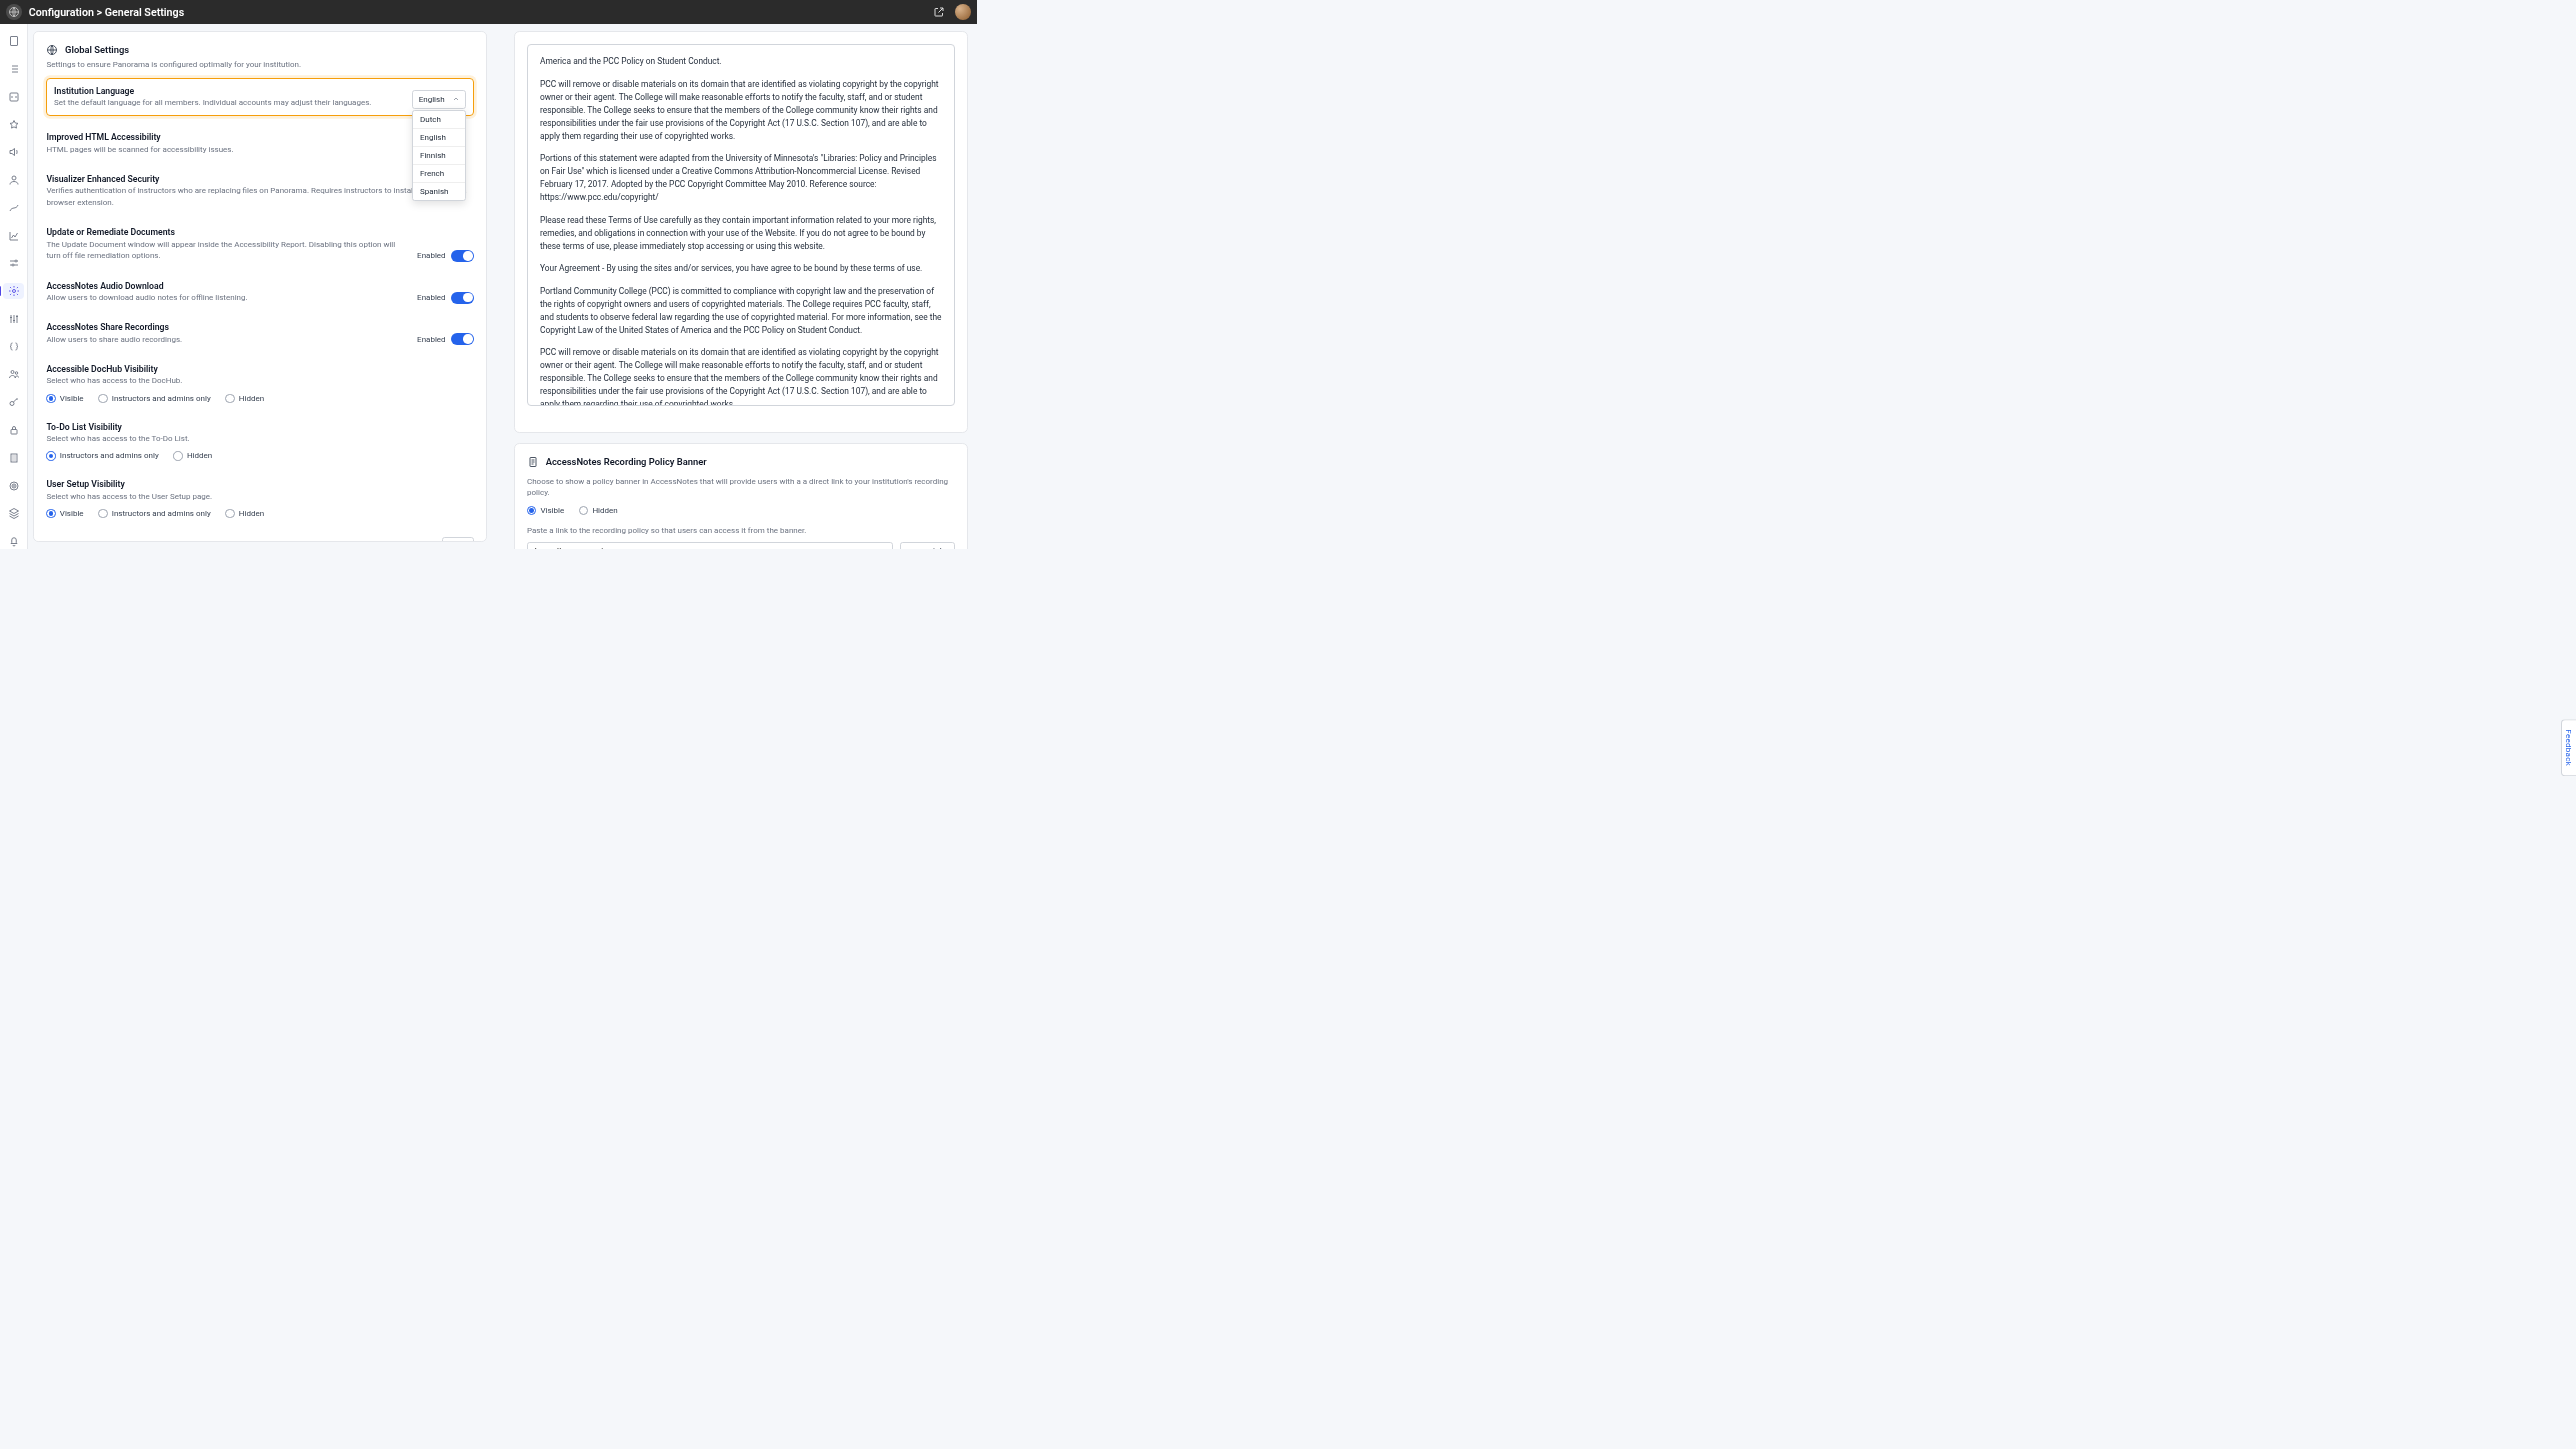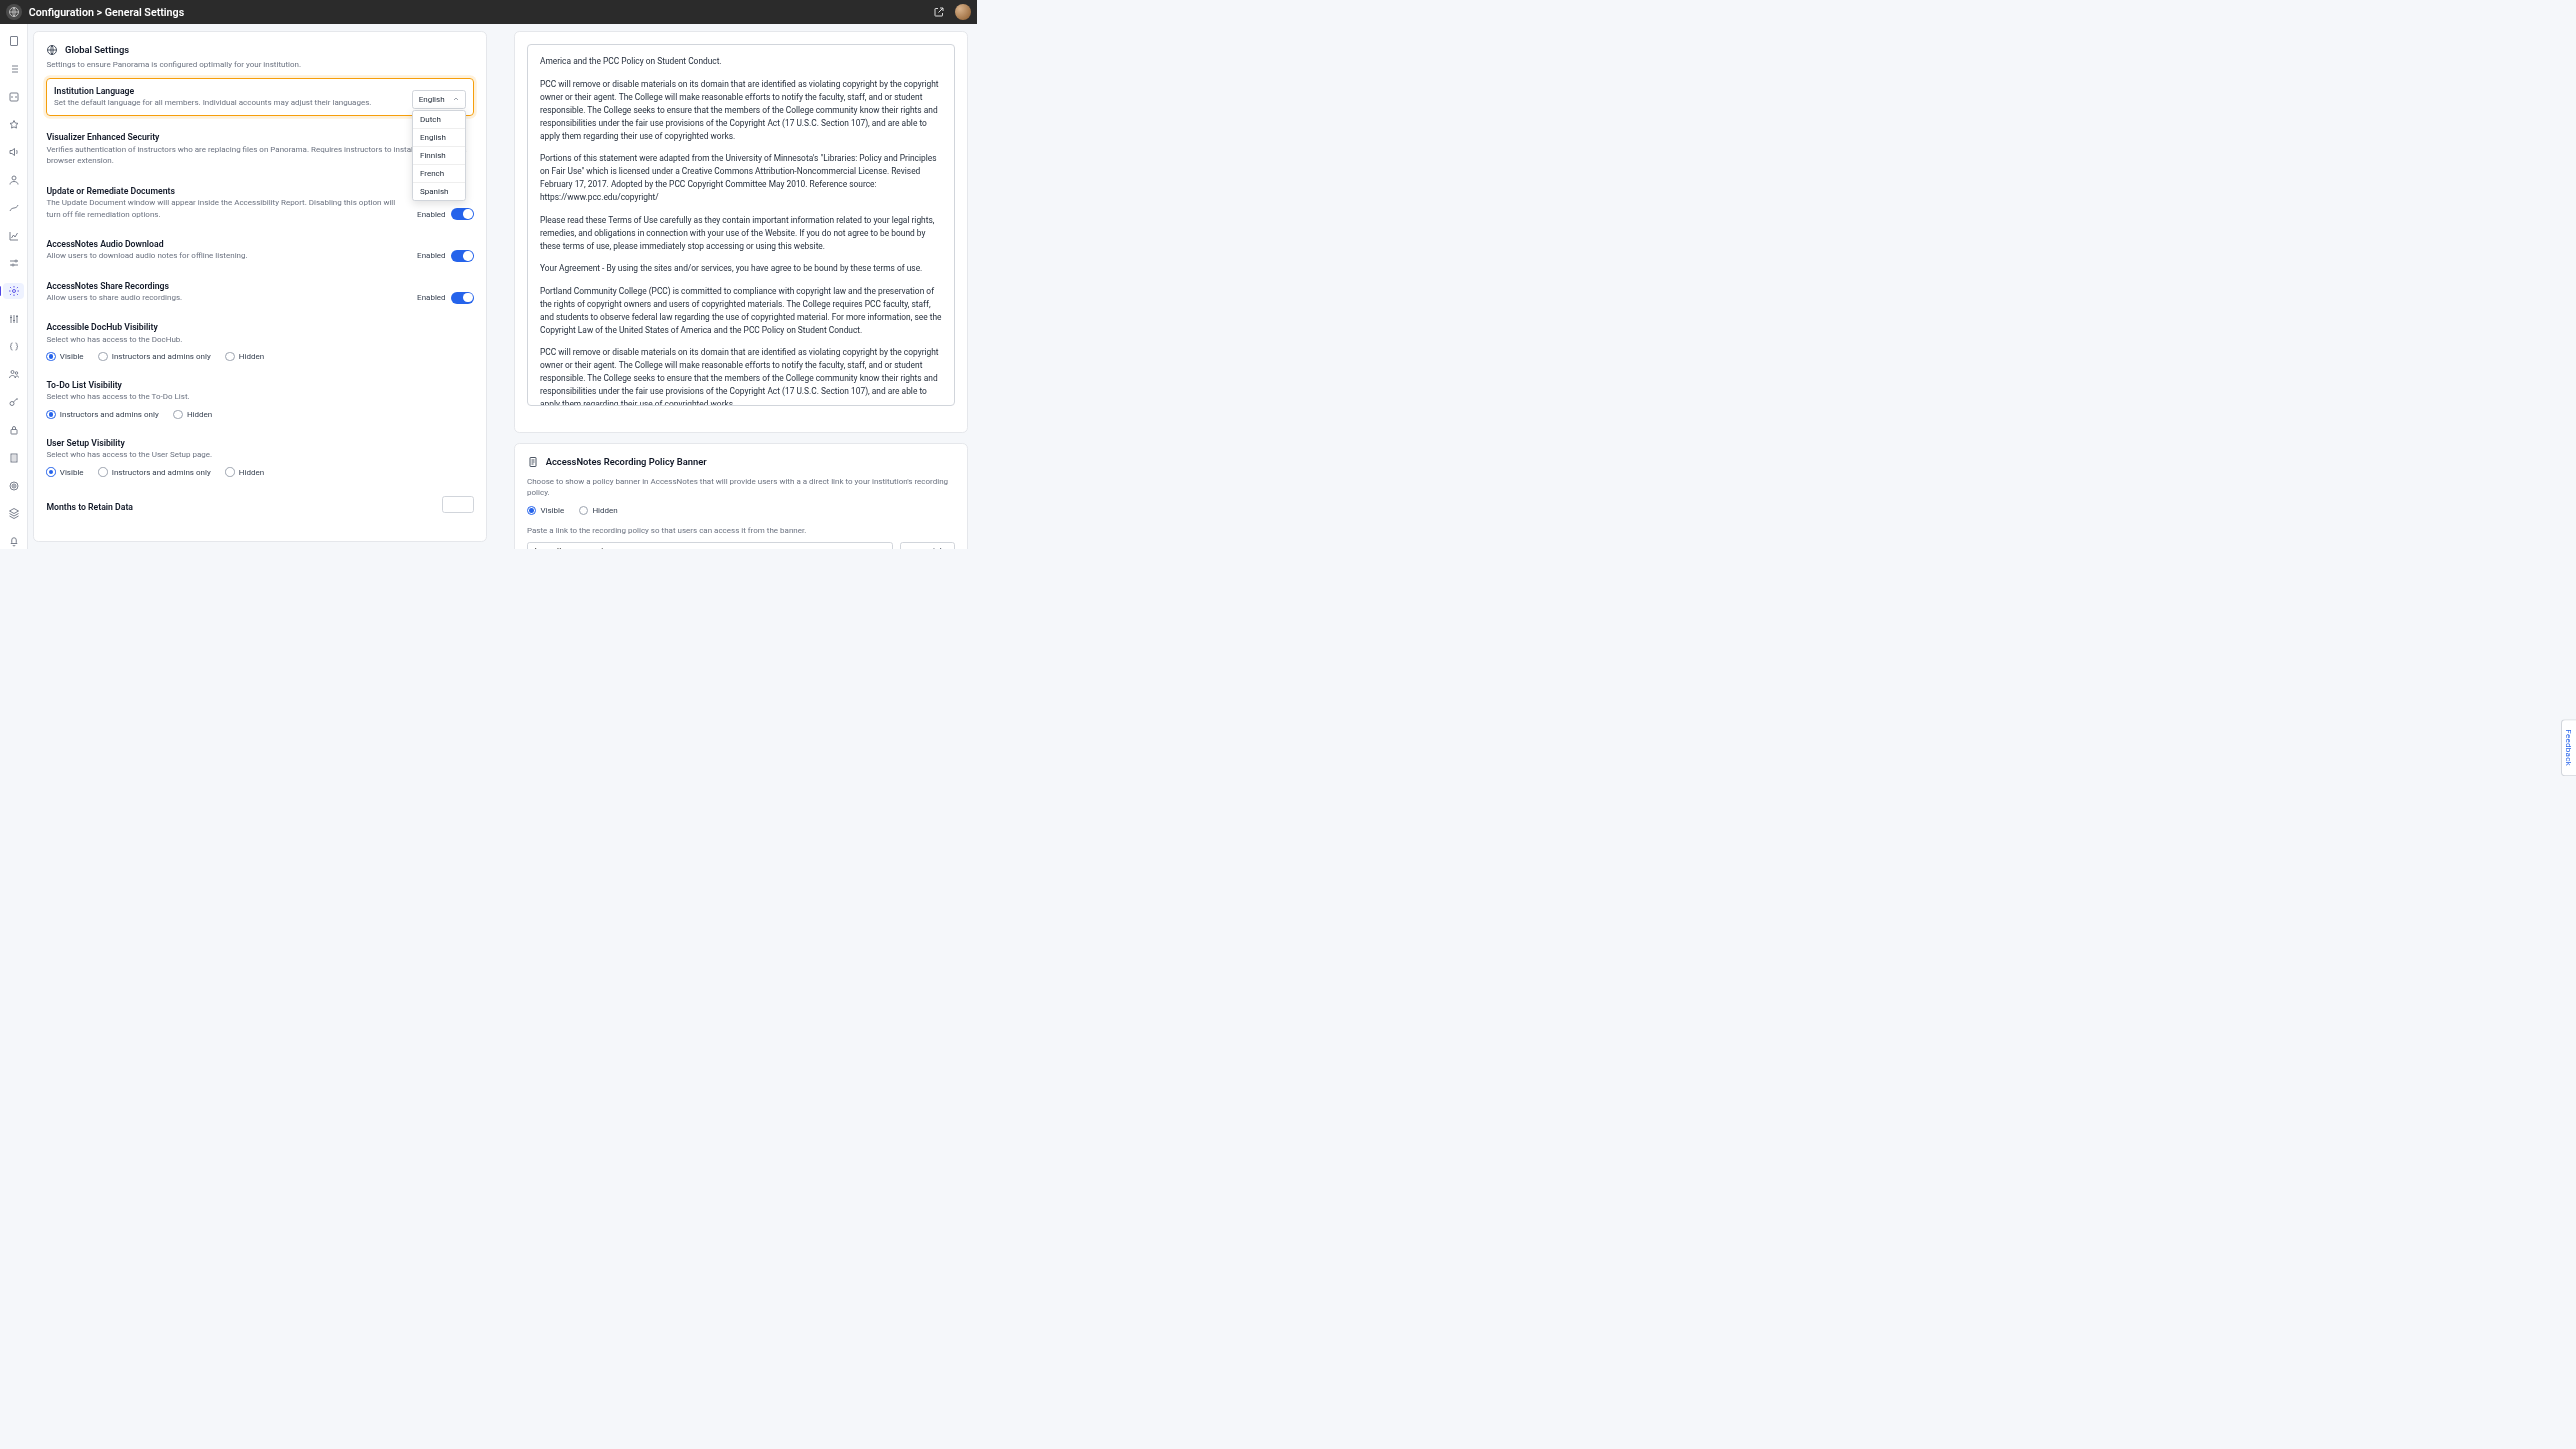--- a/index.html
+++ b/index.html
@@ -224,20 +224,24 @@
                   <div class="opt">Dutch</div>
                   <div class="opt">English</div>
                   <div class="opt">Finnish</div>
                   <div class="opt">French</div>
                   <div class="opt">Spanish</div>
                 </div>
               </div>
             </div>
           </div>
 
+          <div class="setting">
+            <div class="setting-title">Improved HTML Accessibility</div>
+            <div class="setting-desc">HTML pages will be scanned for accessibility issues.</div>
+          </div>
 
           <div class="setting">
             <div class="setting-title">Visualizer Enhanced Security</div>
             <div class="setting-desc">Verifies authentication of instructors who are replacing files on Panorama. Requires instructors to install the Panorama browser extension.</div>
           </div>
 
           <div class="setting">
             <div class="setting-row">
               <div class="setting-body">
                 <div class="setting-title">Update or Remediate Documents</div>
@@ -344,21 +348,21 @@
 
         </div>
       </div>
 
       <div class="col right-col">
         <div class="card">
           <div class="policy-box">
             <p>America and the PCC Policy on Student Conduct.</p>
             <p>PCC will remove or disable materials on its domain that are identified as violating copyright by the copyright owner or their agent. The College will make reasonable efforts to notify the faculty, staff, and or student responsible.  The College seeks to ensure that the members of the College community know their rights and responsibilities under the fair use provisions of the Copyright Act (17 U.S.C. Section 107), and are able to apply them regarding their use of copyrighted works.</p>
             <p>Portions of this statement were adapted from the University of Minnesota's "Libraries: Policy and Principles on Fair Use" which is licensed under a Creative Commons Attribution-Noncommercial License. Revised February 17, 2017. Adopted by the PCC Copyright Committee May 2010.  Reference source: https://www.pcc.edu/copyright/</p>
-            <p>Please read these Terms of Use carefully as they contain important information related to your legal rights, remedies, and obligations in connection with your use of the Website. If you do not agree to be bound by these terms of use, please immediately stop accessing or using this website.</p>
+            <p>Please read these Terms of Use carefully as they contain important information related to your more rights, remedies, and obligations in connection with your use of the Website. If you do not agree to be bound by these terms of use, please immediately stop accessing or using this website.</p>
             <p>Your Agreement - By using the sites and/or services, you have agree to be bound by these terms of use.</p>
             <p>Portland Community College (PCC) is committed to compliance with copyright law and the preservation of the rights of copyright owners and users of copyrighted materials. The College requires PCC faculty, staff, and students to observe federal law regarding the use of copyrighted material. For more information, see the Copyright Law of the United States of America and the PCC Policy on Student Conduct.</p>
             <p>PCC will remove or disable materials on its domain that are identified as violating copyright by the copyright owner or their agent. The College will make reasonable efforts to notify the faculty, staff, and or student responsible.  The College seeks to ensure that the members of the College community know their rights and responsibilities under the fair use provisions of the Copyright Act (17 U.S.C. Section 107), and are able to apply them regarding their use of copyrighted works.</p>
 
           </div>
         </div>
 
         <div class="section">
           <div class="section-header">
             <svg viewBox="0 0 24 24">

